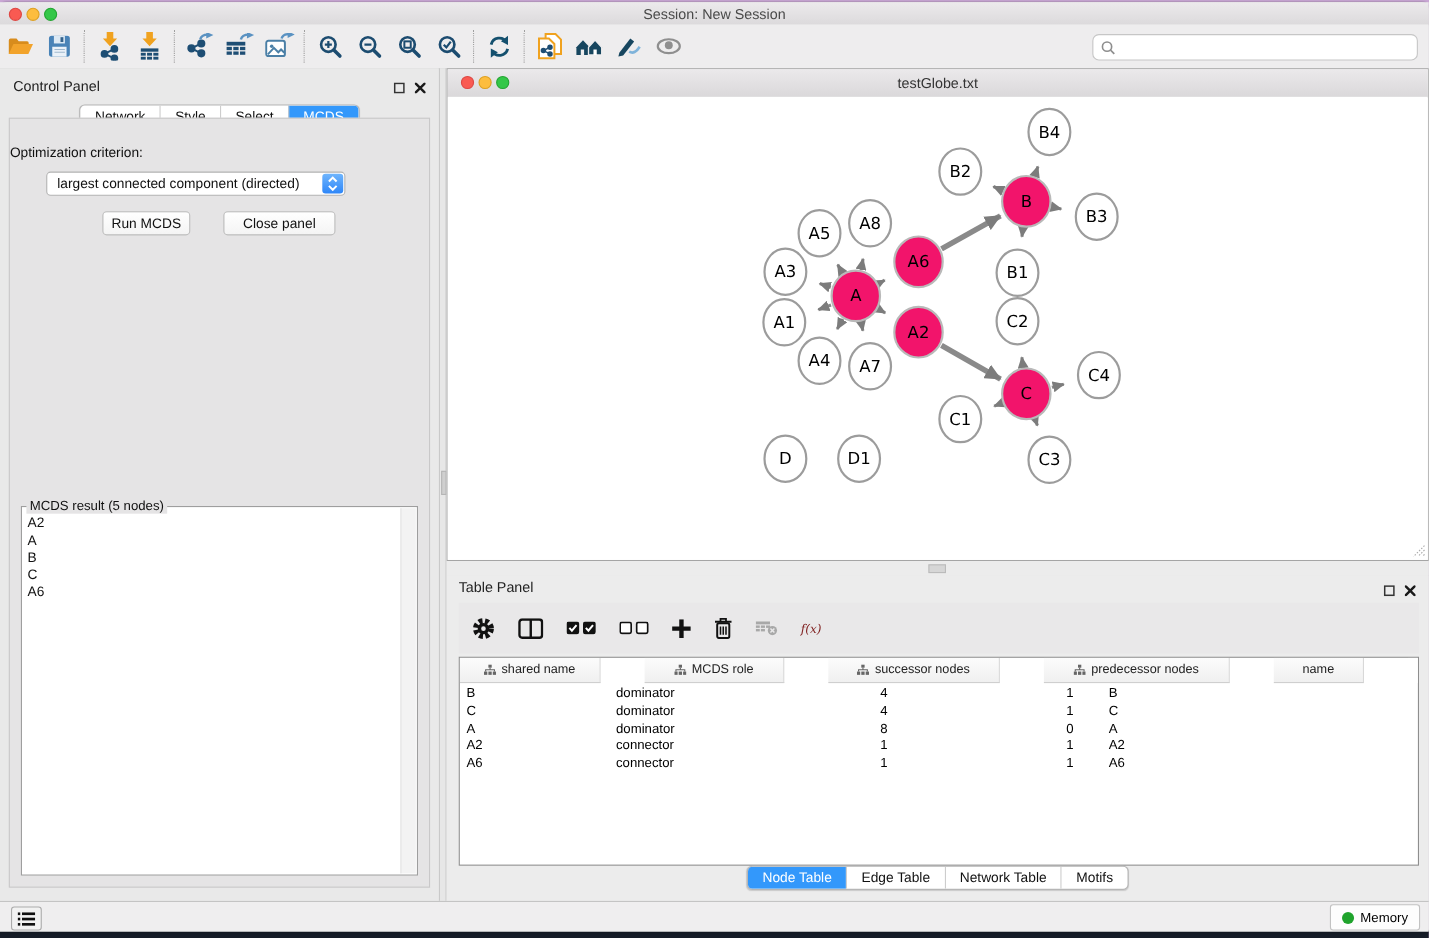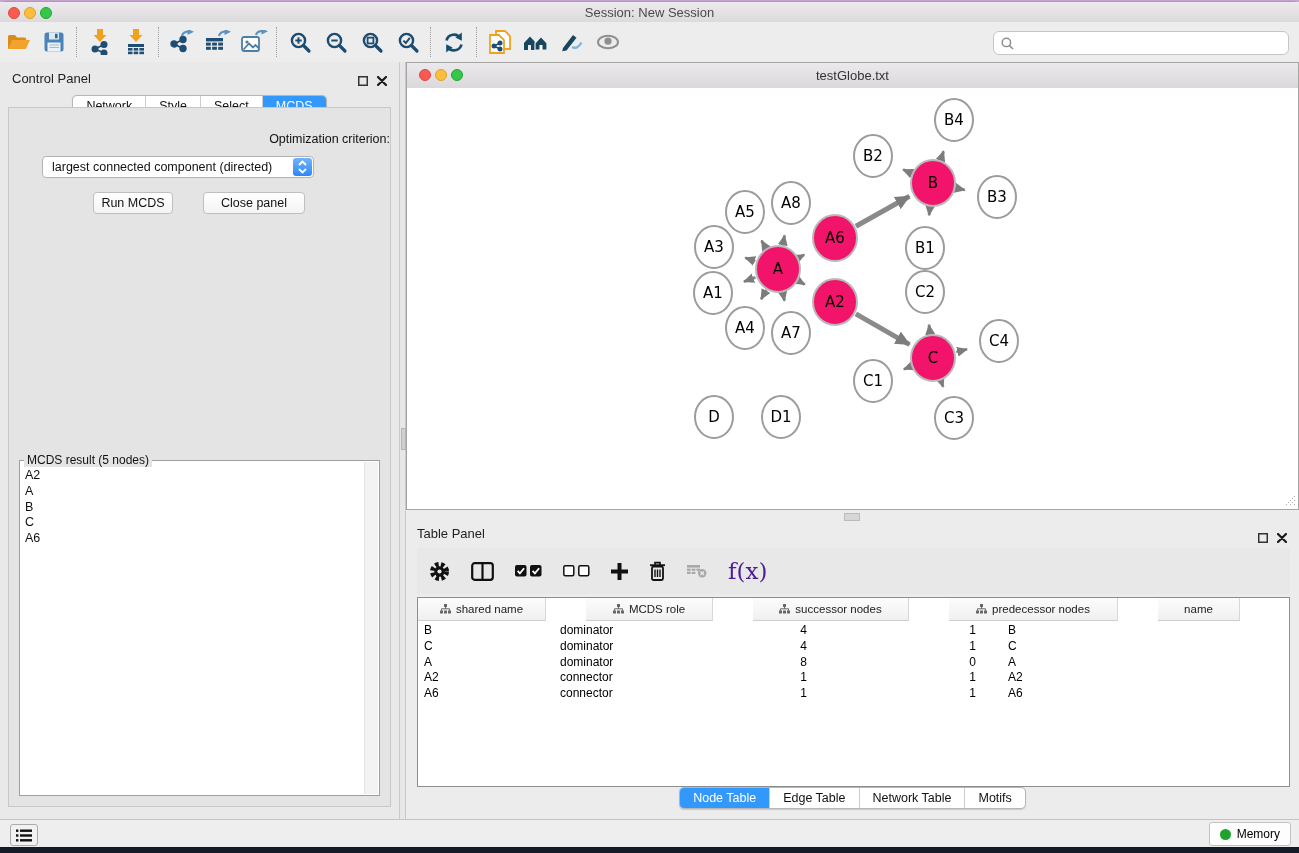--- a/index.html
+++ b/index.html
@@ -23,21 +23,21 @@
   
   .cpanel{position:absolute;left:0;top:62px;width:399px;height:757px;background:#E9E9E9;}
   .panel-title{position:absolute;left:12px;top:9px;font-size:13px;color:#222;}
   .panel-btns{position:absolute;right:12px;top:10px;display:flex;gap:9px;align-items:center;}
   .seg{display:inline-flex;border:1px solid #B6B6B6;border-radius:5px;overflow:hidden;background:#fff;box-shadow:0 0.5px 1px rgba(0,0,0,.15);}
   .seg .seg-tab{padding:3px 13px;font-size:12.5px;color:#111;border-left:1px solid #CDCDCD;white-space:nowrap;}
   .seg .seg-tab:first-child{border-left:none;}
   .seg .seg-tab.active{background:#3398FB;color:#fff;}
   .cp-tabs{position:absolute;left:0;right:0;top:33px;display:flex;justify-content:center;}
   .cp-inset{position:absolute;left:8px;top:45px;width:381px;height:698px;background:#E5E4E5;border:1px solid #C9C8C9;}
-  .opt-label{position:absolute;left:0;right:0;top:24px;text-align:right;font-size:12.5px;color:#111;}
+  .opt-label{position:absolute;left:0;right:0;top:24px;text-align:left;font-size:12.5px;color:#111;}
   .dropdown{position:absolute;left:33px;top:48px;width:272px;height:22px;background:#fff;border:1px solid #B3B3B3;border-radius:4px;display:flex;align-items:center;box-sizing:border-box;}
   .dropdown .dd-text{flex:1;font-size:12.5px;padding-left:9px;color:#111;white-space:nowrap;overflow:hidden;}
   .dd-stepper{width:19px;height:18px;margin-right:1px;border-radius:3px;background:linear-gradient(#6FB5FD,#2E86F8);display:flex;align-items:center;justify-content:center;}
   .mac-btn{height:22px;background:linear-gradient(#FFFFFF,#F4F4F4);border:1px solid #BFBFBF;border-radius:4px;font-size:12.5px;color:#111;display:flex;align-items:center;justify-content:center;box-sizing:border-box;position:absolute;}
   .result-group{position:absolute;left:10px;top:352px;width:361px;height:336px;background:#fff;border:1px solid #9E9E9E;box-sizing:border-box;}
   .result-legend{position:absolute;top:-8px;left:4px;background:#E5E4E5;padding:0 3px;font-size:12px;color:#111;}
   .result-list{position:absolute;left:2px;top:7px;right:16px;bottom:2px;font-size:12.5px;color:#111;}
   .result-list div{line-height:15.8px;padding-left:3px;}
   .result-scroll{position:absolute;top:1px;bottom:1px;right:1px;width:13px;background:#F3F3F3;border-left:1px solid #E3E3E3;}
   
@@ -51,21 +51,21 @@
   .net-titlebar .tl{top:6px;}
   .net-titlebar .tl.red{left:12px}.net-titlebar .tl.yellow{left:28px}.net-titlebar .tl.green{left:44px}
   .net-title-text{position:absolute;left:0;right:0;top:5px;text-align:center;font-size:13px;color:#333;}
   .net-canvas{position:absolute;left:0;top:25px;width:891px;height:421px;background:#fff;overflow:hidden;}
   .net-canvas svg text{font-family:"DejaVu Sans",sans-serif;}
   .resize-grip{position:absolute;right:2px;bottom:2px;width:12px;height:12px;}
   
   .tpanel{position:absolute;left:406px;top:523px;width:893px;height:296px;background:#ECECEC;}
   .tp-toolbar{position:absolute;left:11px;top:25px;width:873px;height:46px;background:#E9E8E9;display:flex;align-items:center;padding-left:12px;gap:21px;box-sizing:border-box;}
   .tp-toolbar .tb-icon{width:auto;height:auto;}
-  .fx{font-family:"DejaVu Serif",serif;font-size:23px;color:#4c1d95;}
+  .fx{font-family:"DejaVu Serif",serif;font-style:italic;font-size:11px;color:#7f1d1d;}
   .tbl{position:absolute;left:11px;top:74px;width:873px;height:190px;background:#fff;border:1px solid #8E8E8E;box-sizing:border-box;overflow:hidden;}
   .tbl-header{display:grid;grid-template-columns:128px 127px 156px 169px 82px 1fr;height:23px;gap:40px;}
   .th{display:flex;align-items:center;justify-content:center;gap:5px;font-size:11.5px;color:#222;background:linear-gradient(#FCFCFC,#F0F0F0);border-right:1px solid #D8D8D8;border-bottom:1px solid #CFCFCF;overflow:hidden;}
   .th.filler{background:#fff;border-right:none;border-bottom:none;}
   .tbl-body{padding-top:2px;}
   .tbl-row{display:grid;grid-template-columns:128px 127px 156px 169px 82px 1fr;height:15.8px;font-size:12px;color:#000;}
   .td{line-height:15.8px;white-space:nowrap;overflow:hidden;}
   .td.c0{padding-left:6px;}
   .td.c1{padding-left:14px;}
   .td.num{text-align:right;padding-right:22px;}

